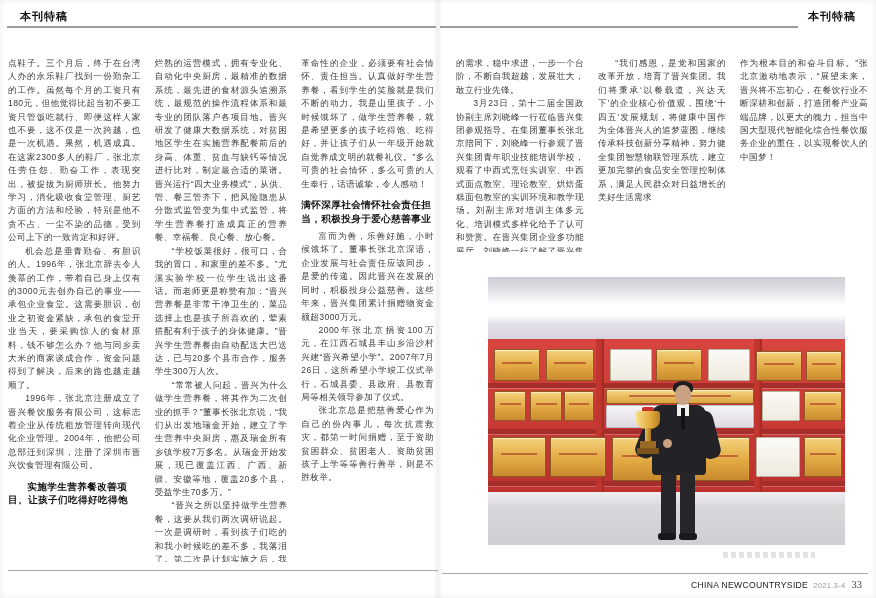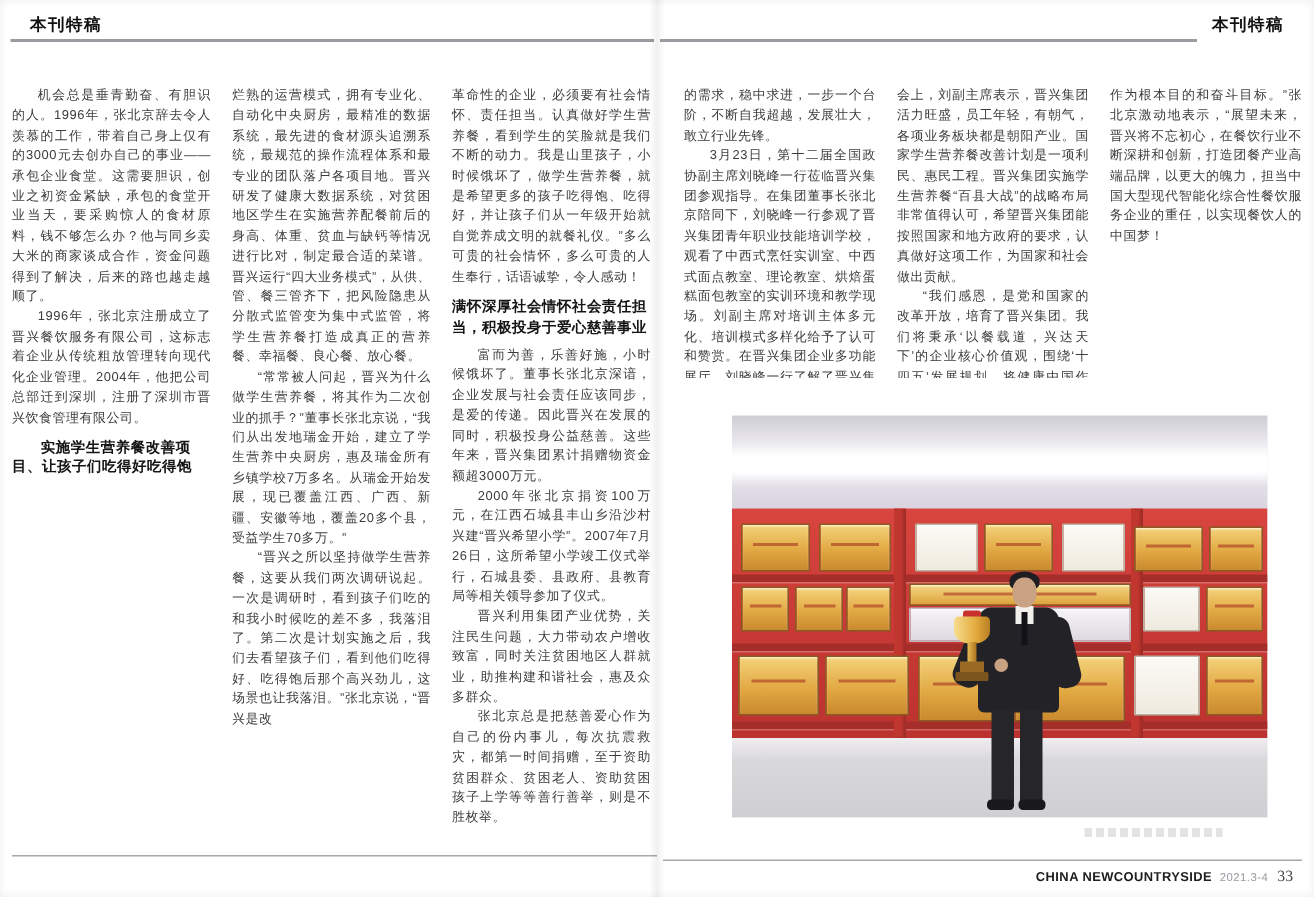--- a/index.html
+++ b/index.html
@@ -38,21 +38,21 @@
   
   .footer-rule{position:absolute;height:1px;background:#a8a8ad;}
   .page.left .footer-rule{top:570px;left:8px;right:0;}
   .page.right .footer-rule{top:573px;left:4px;right:8px;}
   .footer-items{position:absolute;font-size:8px;color:#6b6b6b;}
   .page.left .footer-items{top:606px;left:16px;font-style:italic;}
   .page.right .footer-items{top:579px;right:14px;text-align:right;}
   .pg-num{font-family:"Liberation Serif","DejaVu Serif",serif;font-size:10.5px;color:#44444a;margin:0 6px 0 0;}
   .page.right .pg-num{margin:0 0 0 6px;}
   .journal-cn{font-weight:bold;color:#161616;font-size:9px;margin-right:5px;letter-spacing:.5px;}
-  .journal-en{font-weight:bold;color:#202020;font-size:8.6px;letter-spacing:.3px;margin-right:5px;}
+  .journal-en{font-weight:normal;color:#202020;font-size:8.6px;letter-spacing:.3px;margin-right:5px;}
   .issue{color:#9a9aa0;font-size:7.6px;letter-spacing:.3px;}
 
   
   .photo{position:absolute;left:50px;top:277px;width:357px;height:268px;background:#e9e7ec;overflow:hidden;}
   .ph-ceiling{position:absolute;left:0;top:0;width:100%;height:62px;
       background:linear-gradient(180deg,#cfccd4 0%,#f3f2f6 38%,#ffffff 52%,#e2dee8 78%,#d8d3de 100%);}
   .ph-lightband{position:absolute;left:0;top:27px;width:100%;height:11px;background:#ffffff;
       box-shadow:0 0 6px 3px rgba(255,255,255,.9);}
   .red-wall{position:absolute;left:0;top:62px;width:100%;height:153px;
       background:linear-gradient(180deg,#d8453f 0%,#cb3a36 45%,#bb322f 100%);}
@@ -101,35 +101,36 @@
 <body>
 
 <div class="spread">
 
   <div class="page left">
     <span class="header-label">本刊特稿</span>
     <div class="header-rule"></div>
 
     <div class="body-cols">
       <div class="col">
+          <p>点鞋子。三个月后，终于在台湾人办的永乐鞋厂找到一份勤杂工的工作。虽然每个月的工资只有180元，但他觉得比起当初不要工资只管饭吃就行、即便这样人家也不要，这不仅是一次跨越，也是一次机遇。果然，机遇成真。在这家2300多人的鞋厂，张北京任劳任怨、勤奋工作，表现突出，被提拔为厨师班长。他努力学习，消化吸收食堂管理、厨艺方面的方法和经验，特别是他不贪不占、一尘不染的品德，受到公司上下的一致肯定和好评。</p>
           <p class="ind">机会总是垂青勤奋、有胆识的人。1996年，张北京辞去令人羡慕的工作，带着自己身上仅有的3000元去创办自己的事业——承包企业食堂。这需要胆识，创业之初资金紧缺，承包的食堂开业当天，要采购惊人的食材原料，钱不够怎么办？他与同乡卖大米的商家谈成合作，资金问题得到了解决，后来的路也越走越顺了。</p>
           <p class="ind">1996年，张北京注册成立了晋兴餐饮服务有限公司，这标志着企业从传统粗放管理转向现代化企业管理。2004年，他把公司总部迁到深圳，注册了深圳市晋兴饮食管理有限公司。</p>
           <h3 class="ind">实施学生营养餐改善项目、让孩子们吃得好吃得饱</h3>
         </div>
       <div class="col">
           <p>烂熟的运营模式，拥有专业化、自动化中央厨房，最精准的数据系统，最先进的食材源头追溯系统，最规范的操作流程体系和最专业的团队落户各项目地。晋兴研发了健康大数据系统，对贫困地区学生在实施营养配餐前后的身高、体重、贫血与缺钙等情况进行比对，制定最合适的菜谱。晋兴运行“四大业务模式”，从供、管、餐三管齐下，把风险隐患从分散式监管变为集中式监管，将学生营养餐打造成真正的营养餐、幸福餐、良心餐、放心餐。</p>
+          <p class="ind">“学校饭菜很好，很可口，合我的胃口，和家里的差不多。”尤溪实验学校一位学生说出这番话。而老师更是称赞有加：“晋兴营养餐是非常干净卫生的，菜品选择上也是孩子所喜欢的，荤素搭配有利于孩子的身体健康。”晋兴学生营养餐由自动配送大巴送达，已与20多个县市合作，服务学生300万人次。</p>
           <p class="ind">“常常被人问起，晋兴为什么做学生营养餐，将其作为二次创业的抓手？”董事长张北京说，“我们从出发地瑞金开始，建立了学生营养中央厨房，惠及瑞金所有乡镇学校7万多名。从瑞金开始发展，现已覆盖江西、广西、新疆、安徽等地，覆盖20多个县，受益学生70多万。”</p>
           <p class="ind">“晋兴之所以坚持做学生营养餐，这要从我们两次调研说起。一次是调研时，看到孩子们吃的和我小时候吃的差不多，我落泪了。第二次是计划实施之后，我们去看望孩子们，看到他们吃得好、吃得饱后那个高兴劲儿，这场景也让我落泪。”张北京说，“晋兴是改</p>
         </div>
       <div class="col">
           <p>革命性的企业，必须要有社会情怀、责任担当。认真做好学生营养餐，看到学生的笑脸就是我们不断的动力。我是山里孩子，小时候饿坏了，做学生营养餐，就是希望更多的孩子吃得饱、吃得好，并让孩子们从一年级开始就自觉养成文明的就餐礼仪。”多么可贵的社会情怀，多么可贵的人生奉行，话语诚挚，令人感动！</p>
           <h3>满怀深厚社会情怀社会责任担当，积极投身于爱心慈善事业</h3>
           <p class="ind">富而为善，乐善好施，小时候饿坏了。董事长张北京深谙，企业发展与社会责任应该同步，是爱的传递。因此晋兴在发展的同时，积极投身公益慈善。这些年来，晋兴集团累计捐赠物资金额超3000万元。</p>
           <p class="ind">2000年张北京捐资100万元，在江西石城县丰山乡沿沙村兴建“晋兴希望小学”。2007年7月26日，这所希望小学竣工仪式举行，石城县委、县政府、县教育局等相关领导参加了仪式。</p>
-          <p class="ind">晋兴利用集团产业优势，关注民生问题，大力带动农户增收致富，同时关注贫困地区人群就业，助推构建和谐社会，惠及众多群众。</p>
           <p class="ind">张北京总是把慈善爱心作为自己的份内事儿，每次抗震救灾，都第一时间捐赠，至于资助贫困群众、贫困老人、资助贫困孩子上学等等善行善举，则是不胜枚举。</p>
         </div>
     </div>
 
     <div class="footer-rule"></div>
     <div class="footer-items">
       <span class="pg-num">24</span><span class="journal-cn">中国新农村</span><span class="issue">2021.3-4</span>
     </div>
   </div>
 
@@ -138,21 +139,20 @@
   <div class="page right">
     <span class="header-label">本刊特稿</span>
     <div class="header-rule"></div>
 
     <div class="body-cols">
       <div class="col h-short">
           <p>的需求，稳中求进，一步一个台阶，不断自我超越，发展壮大，敢立行业先锋。</p>
           <p class="ind">3月23日，第十二届全国政协副主席刘晓峰一行莅临晋兴集团参观指导。在集团董事长张北京陪同下，刘晓峰一行参观了晋兴集团青年职业技能培训学校，观看了中西式烹饪实训室、中西式面点教室、理论教室、烘焙蛋糕面包教室的实训环境和教学现场。刘副主席对培训主体多元化、培训模式多样化给予了认可和赞赏。在晋兴集团企业多功能展厅，刘晓峰一行了解了晋兴集团的发展历程、经营模式以及各项目健康大数据系统演示，对晋兴集团智能化创新运营模式给予了充分肯定。在座谈</p>
         </div>
       <div class="col h-short">
-          <p>会上，刘副主席表示，晋兴集团活力旺盛，员工年轻，有朝气，各项业务板块都是朝阳产业。国家学生营养餐改善计划是一项利民、惠民工程。晋兴集团实施学生营养餐“百县大战”的战略布局非常值得认可，希望晋兴集团能按照国家和地方政府的要求，认真做好这项工作，为国家和社会做出贡献。</p>
           <p class="ind">“我们感恩，是党和国家的改革开放，培育了晋兴集团。我们将秉承‘以餐载道，兴达天下’的企业核心价值观，围绕‘十四五’发展规划，将健康中国作为全体晋兴人的追梦蓝图，继续传承科技创新分享精神，努力健全集团智慧物联管理系统，建立更加完整的食品安全管理控制体系，满足人民群众对日益增长的美好生活需求</p>
         </div>
       <div class="col h-tiny">
           <p>作为根本目的和奋斗目标。”张北京激动地表示，“展望未来，晋兴将不忘初心，在餐饮行业不断深耕和创新，打造团餐产业高端品牌，以更大的魄力，担当中国大型现代智能化综合性餐饮服务企业的重任，以实现餐饮人的中国梦！</p>
         </div>
     </div>
 
     <div class="photo">
       <div class="ph-ceiling"></div>
       <div class="ph-lightband"></div>

